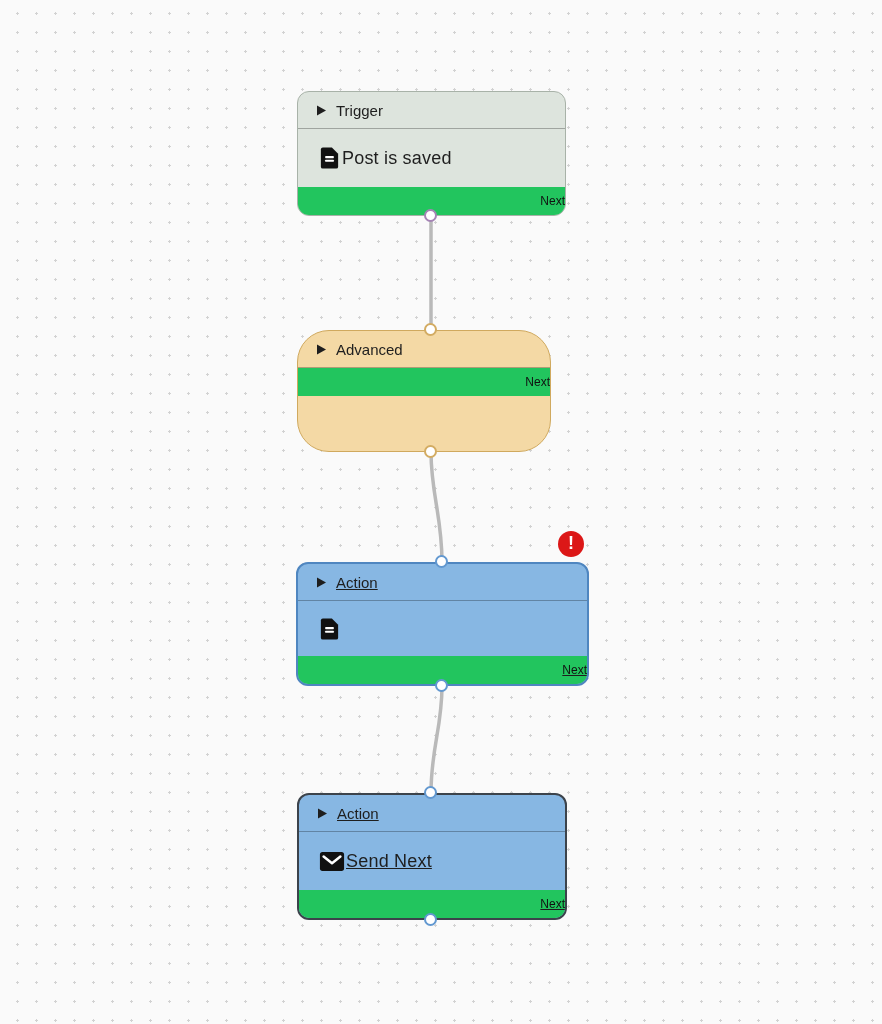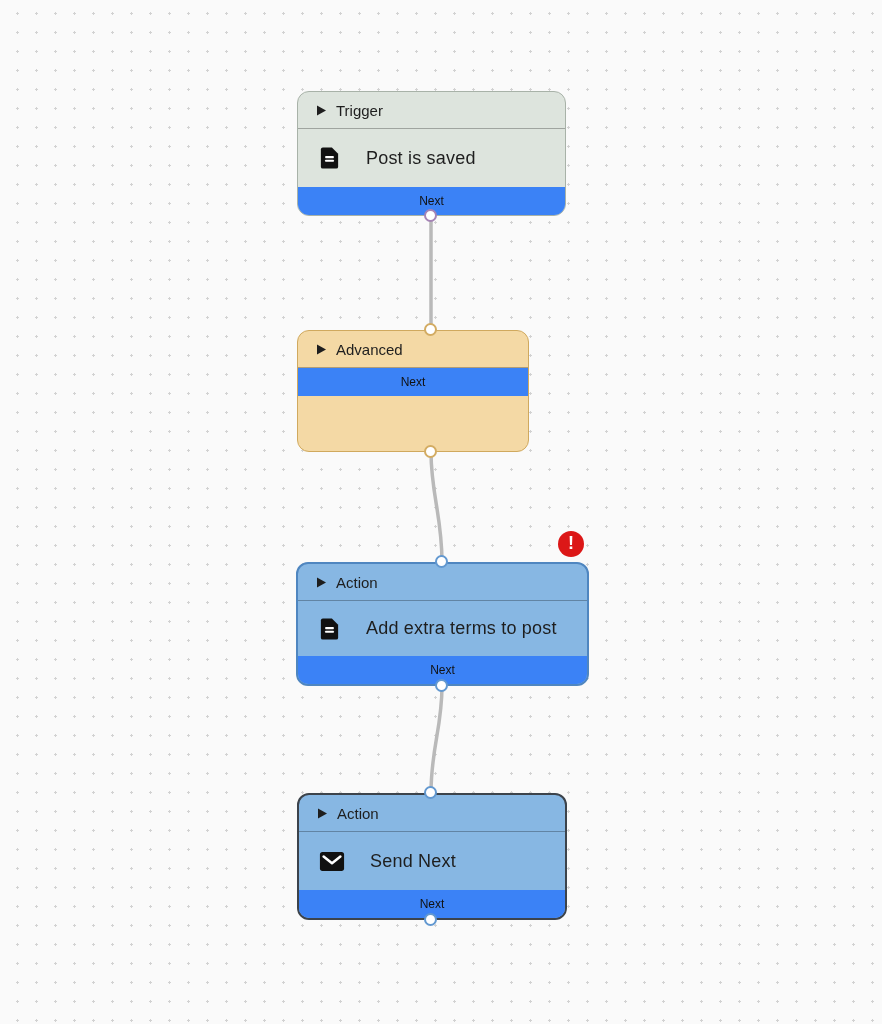--- a/index.html
+++ b/index.html
@@ -34,53 +34,53 @@
     position: absolute;
     display: flex;
     flex-direction: column;
     border-radius: 12px;
     overflow: hidden;
     z-index: 2;
     cursor: pointer;
   }
   .node.theme-trigger  { background: #dde4dd; border: 1.5px solid #a8b2a8; }
   .node.theme-advanced { background: #f4d9a5; border: 1.5px solid #d0a95e; }
-  .node.theme-action   { background: #87b7e3; border: 2px solid #4f86c0; }
+  .node.theme-action   { background: #87b7e3; border: 2px solid #4f86c0; text-decoration: underline; }
   .node.selected       { border: 2px solid #3c434b; }
   .node-header {
     flex: 0 0 37px;
     display: flex;
     align-items: center;
     gap: 10px;
     padding: 0 19px;
     border-bottom: 1px solid rgba(0,0,0,0.28);
     font-size: 15px;
     font-weight: 500;
   }
   .tri-icon { display: inline-flex; }
   .node-body {
     flex: 1 1 auto;
     display: flex;
     align-items: center;
-    gap: 25px;
+    gap: 1px;
     padding: 0 20px;
   }
   .node-title {
     font-size: 18px;
     font-weight: 500;
     letter-spacing: 0.2px;
     white-space: nowrap;
   }
   .body-icon { display: inline-flex; align-items: center; }
   .node-footer {
     flex: 0 0 28px;
-    background: #3b82f6;
-    display: flex;
-    align-items: center;
-    justify-content: center;
+    background: #22c55e;
+    display: flex;
+    align-items: center;
+    justify-content: flex-end;
   }
   .next-label {
     font-size: 12px;
     font-weight: 500;
     color: #111;
   }
   .port {
     position: absolute;
     width: 13px;
     height: 13px;
@@ -105,21 +105,21 @@
     align-items: center;
     justify-content: center;
     font-size: 18px;
     font-weight: 800;
     z-index: 4;
     line-height: 1;
     padding-bottom: 2px;
   }
   
   #node-0 { left: 297px; top:  91px; width: 269px; height: 125px; }
-  #node-1 { left: 297px; top: 330px; width: 232px; height: 122px; }
+  #node-1 { left: 297px; top: 330px; width: 254px; height: 122px; border-radius: 32px; }
   #node-2 { left: 296px; top: 562px; width: 293px; height: 124px; }
   #node-3 { left: 297px; top: 793px; width: 270px; height: 127px; }
   
   #port-n1-out { left: 424px; top: 209px; }
   #port-n2-in  { left: 424px; top: 323px; }
   #port-n2-out { left: 424px; top: 445px; }
   #port-n3-in  { left: 435px; top: 555px; }
   #port-n3-out { left: 435px; top: 679px; }
   #port-n4-in  { left: 424px; top: 786px; }
   #port-n4-out { left: 424px; top: 913px; }
@@ -183,21 +183,20 @@
       <span>Action</span>
     </div>
     <div class="node-body">
       <span class="body-icon">
         <svg width="23" height="24" viewBox="0 0 24 24">
           <path d="M5 1h9.5L21 7.5V21a2 2 0 0 1-2 2H5a2 2 0 0 1-2-2V3a2 2 0 0 1 2-2z" fill="#111111"></path>
           <rect x="7.5" y="10" width="9" height="2.2" rx="0.6" fill="#ffffff"></rect>
           <rect x="7.5" y="13.8" width="9" height="2.2" rx="0.6" fill="#ffffff"></rect>
         </svg>
       </span>
-      <span class="node-title">Add extra terms to post</span>
     </div>
     <div class="node-footer">
       <span class="next-label">Next</span>
     </div>
   </div>
 
   <div class="node theme-action selected" id="node-3">
     <div class="node-header">
       <span class="tri-icon">
         <svg width="9" height="11" viewBox="0 0 9 11">

